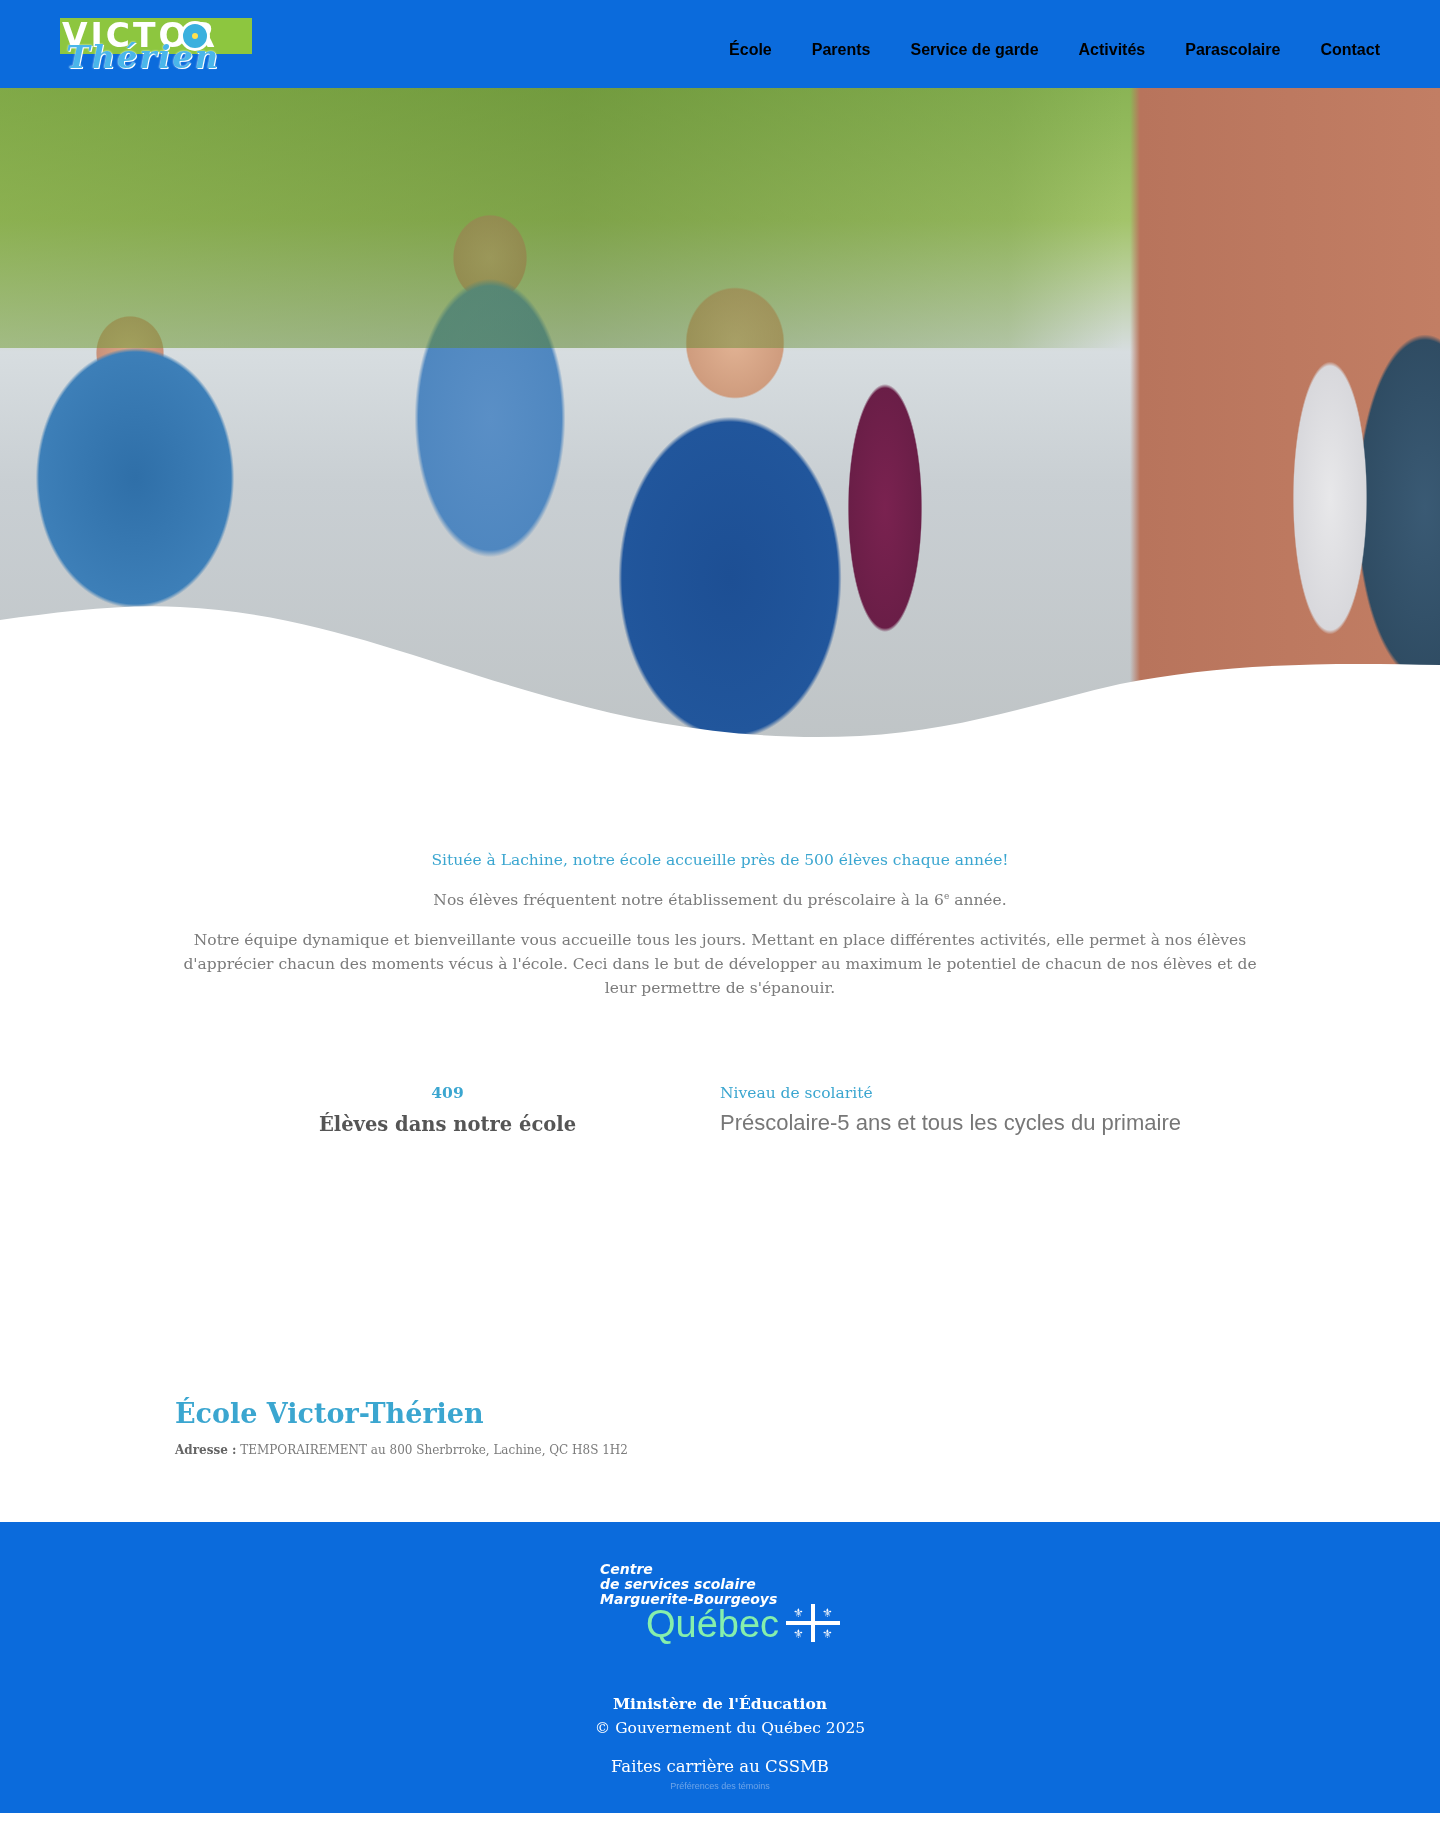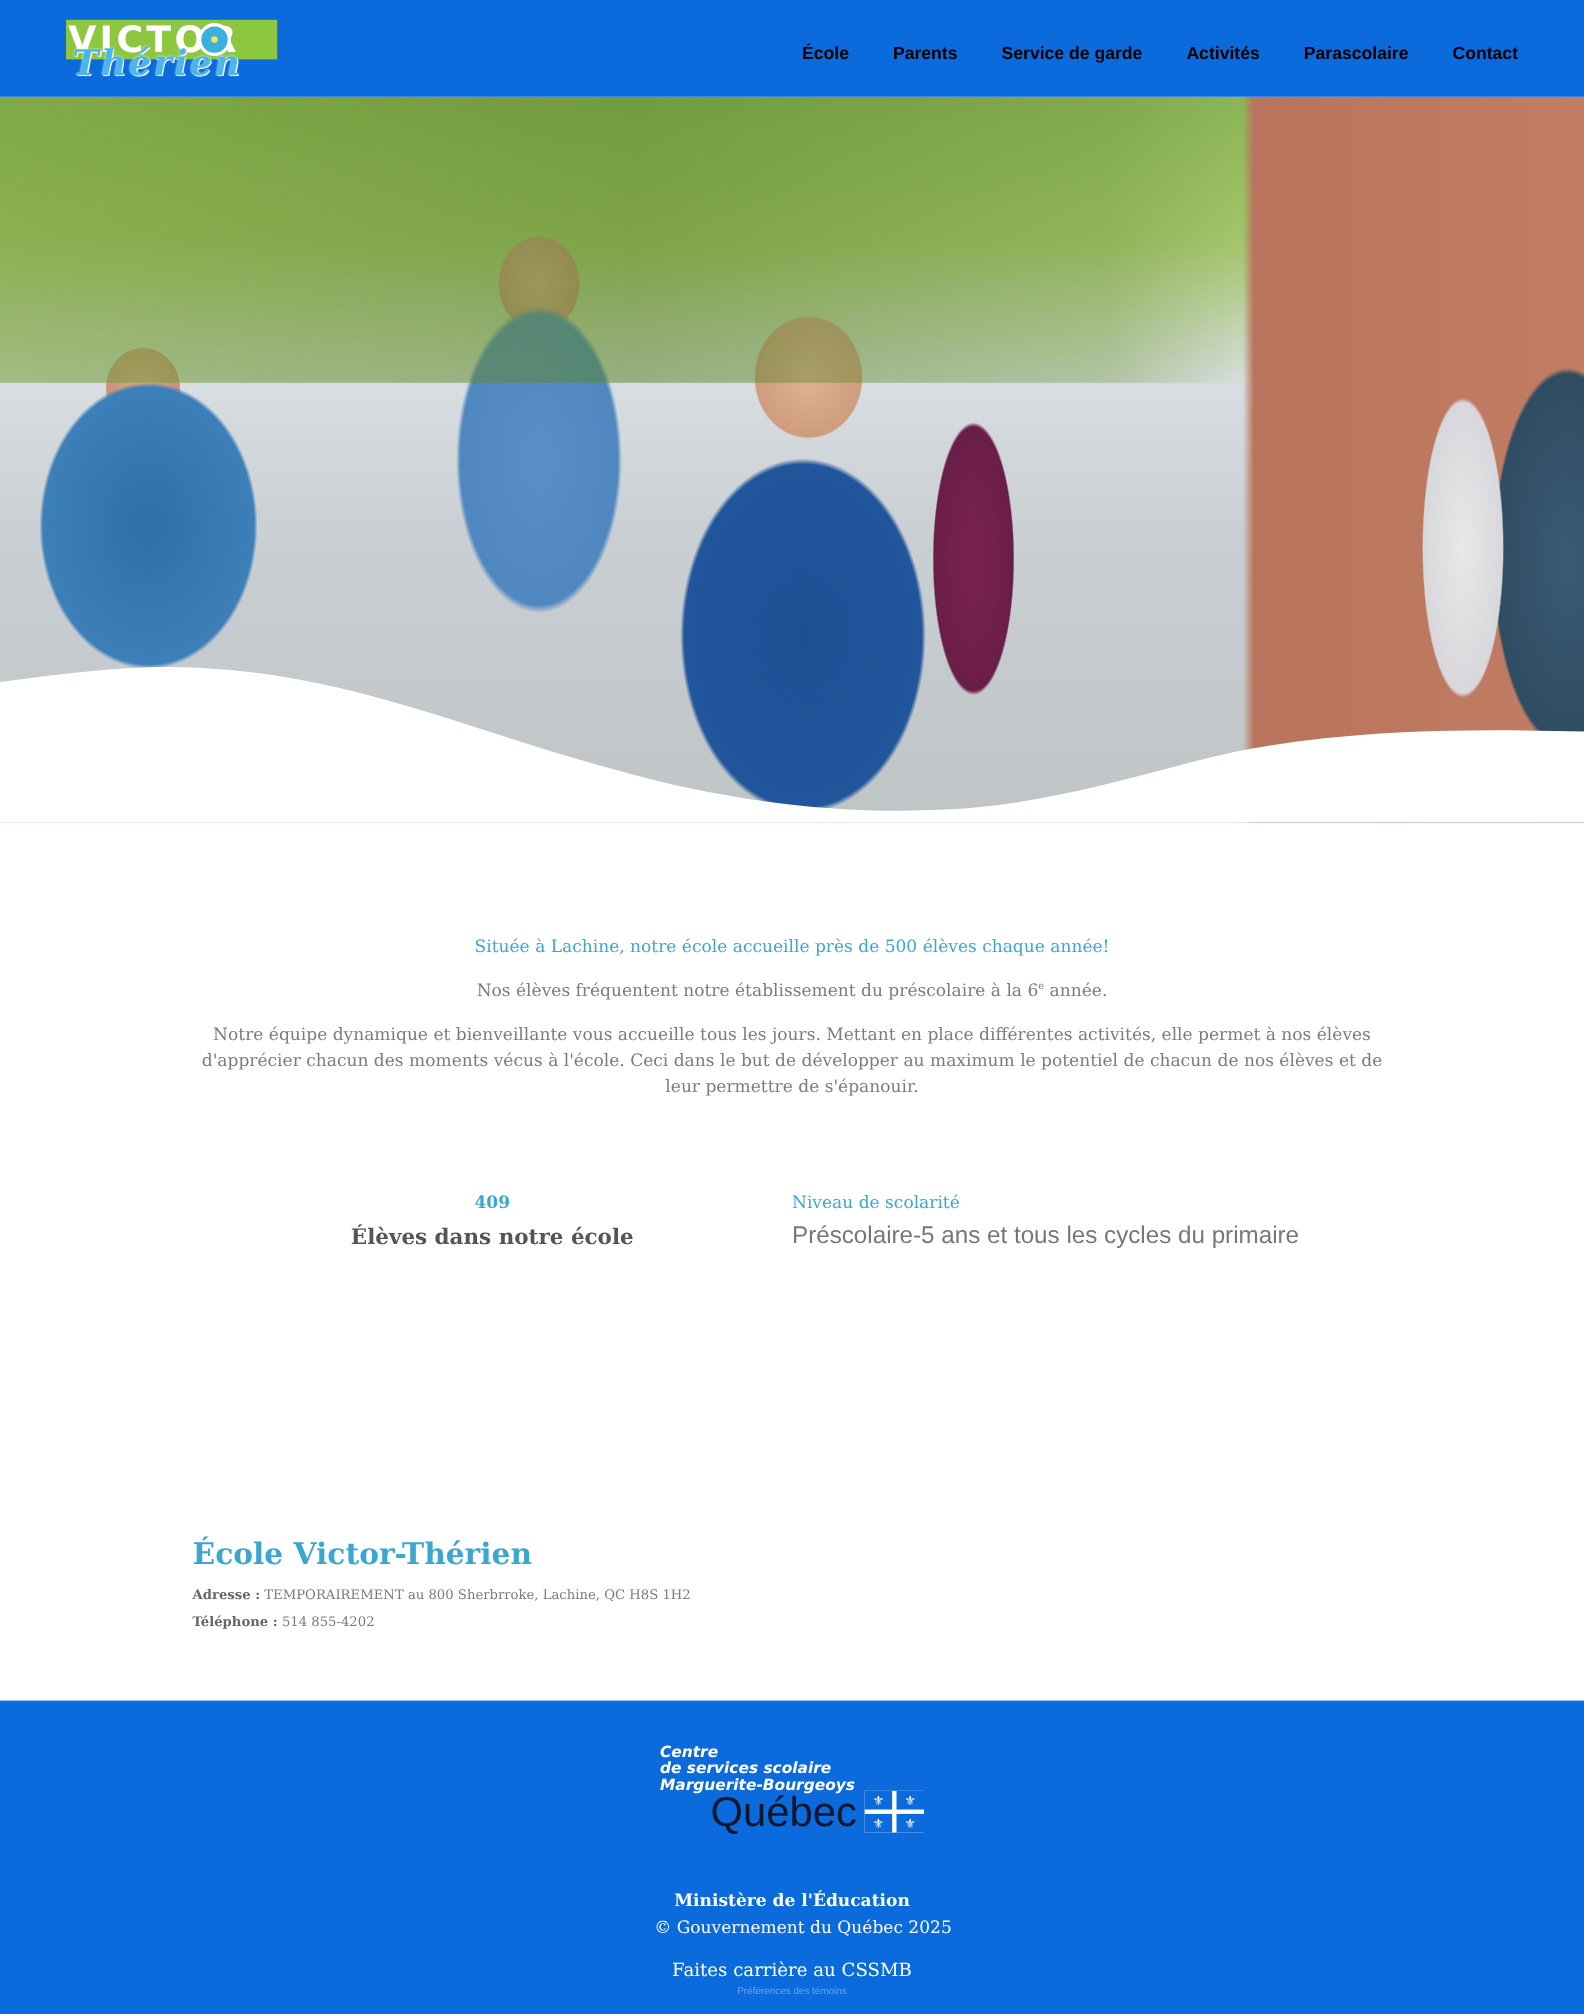--- a/index.html
+++ b/index.html
@@ -81,21 +81,21 @@
       background: #0b6bdc; height: 291px; color: #fff; text-align: center;
       padding-top: 40px;
     }
     .cssmb { display: inline-block; position: relative; width: 240px; height: 86px; text-align: left; }
     .cssmb .lines {
       position: absolute; left: 0; top: 0; font-family: "DejaVu Sans", sans-serif; font-style: italic;
       font-weight: bold; font-size: 14px; line-height: 15px; color: #fff;
     }
     .cssmb .quebec {
       position: absolute; left: 46px; top: 42px; font-family: "Liberation Sans", sans-serif;
-      font-size: 38px; line-height: 40px; color: #0f172a;
+      font-size: 38px; line-height: 40px; color: #86efac;
     }
     .cssmb .flag {
       position: absolute; left: 186px; top: 42px; width: 54px; height: 38px; background: #fff;
       display: grid; grid-template-columns: 1fr 1fr; grid-template-rows: 1fr 1fr; gap: 4px; padding: 0;
     }
     .cssmb .flag span { background: #0b6bdc; display: flex; align-items: center; justify-content: center; color: #fff; font-size: 12px; }
     .cssmb .flag { background: #fff; padding: 0; }
     .cssmb .flag span { margin: 0; }
     .footer .ministere { margin-top: 40px; font-weight: bold; font-size: 15.5px; line-height: 24px; }
     .footer .copy { font-size: 15.5px; line-height: 24px; padding-left: 20px; }
@@ -141,21 +141,20 @@
   </div>
   <div class="stat-right">
     <div class="stat-title">Niveau de scolarité</div>
     <div class="stat-value">Préscolaire-5 ans et tous les cycles du primaire</div>
   </div>
 </section>
 
 <section class="contact">
   <h2>École Victor-Thérien</h2>
   <div class="row"><b>Adresse :</b><span> TEMPORAIREMENT au 800 Sherbrroke, Lachine, QC H8S 1H2</span></div>
-  <div class="row"><b>Téléphone :</b><span> 514 855-4202</span></div>
 </section>
 
 <footer class="footer">
   <a class="cssmb">
     <span class="lines">
       <span>Centre</span><br>
       <span>de services scolaire</span><br>
       <span>Marguerite-Bourgeoys</span>
     </span>
     <span class="quebec">Québec</span>

